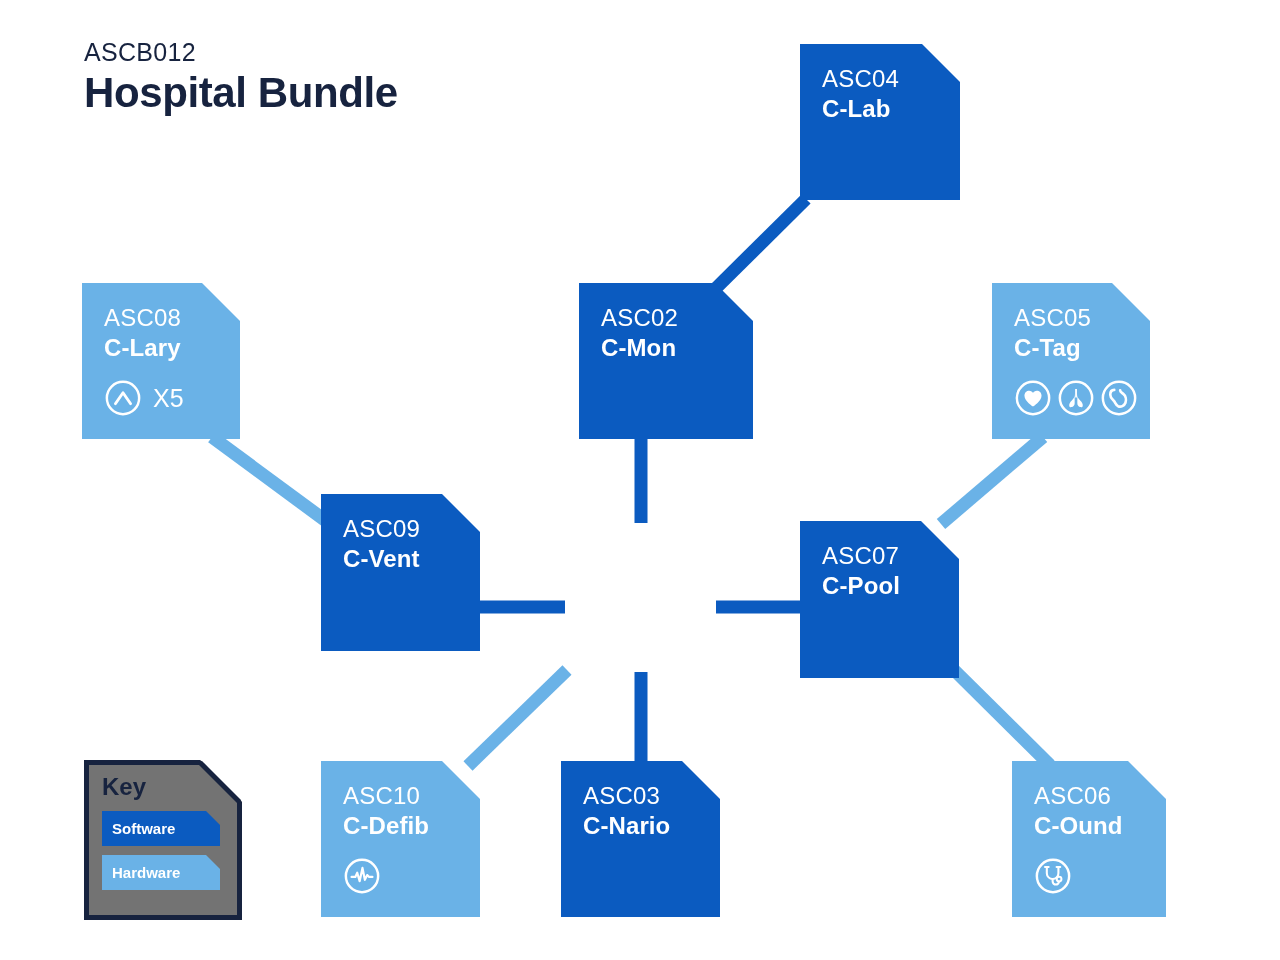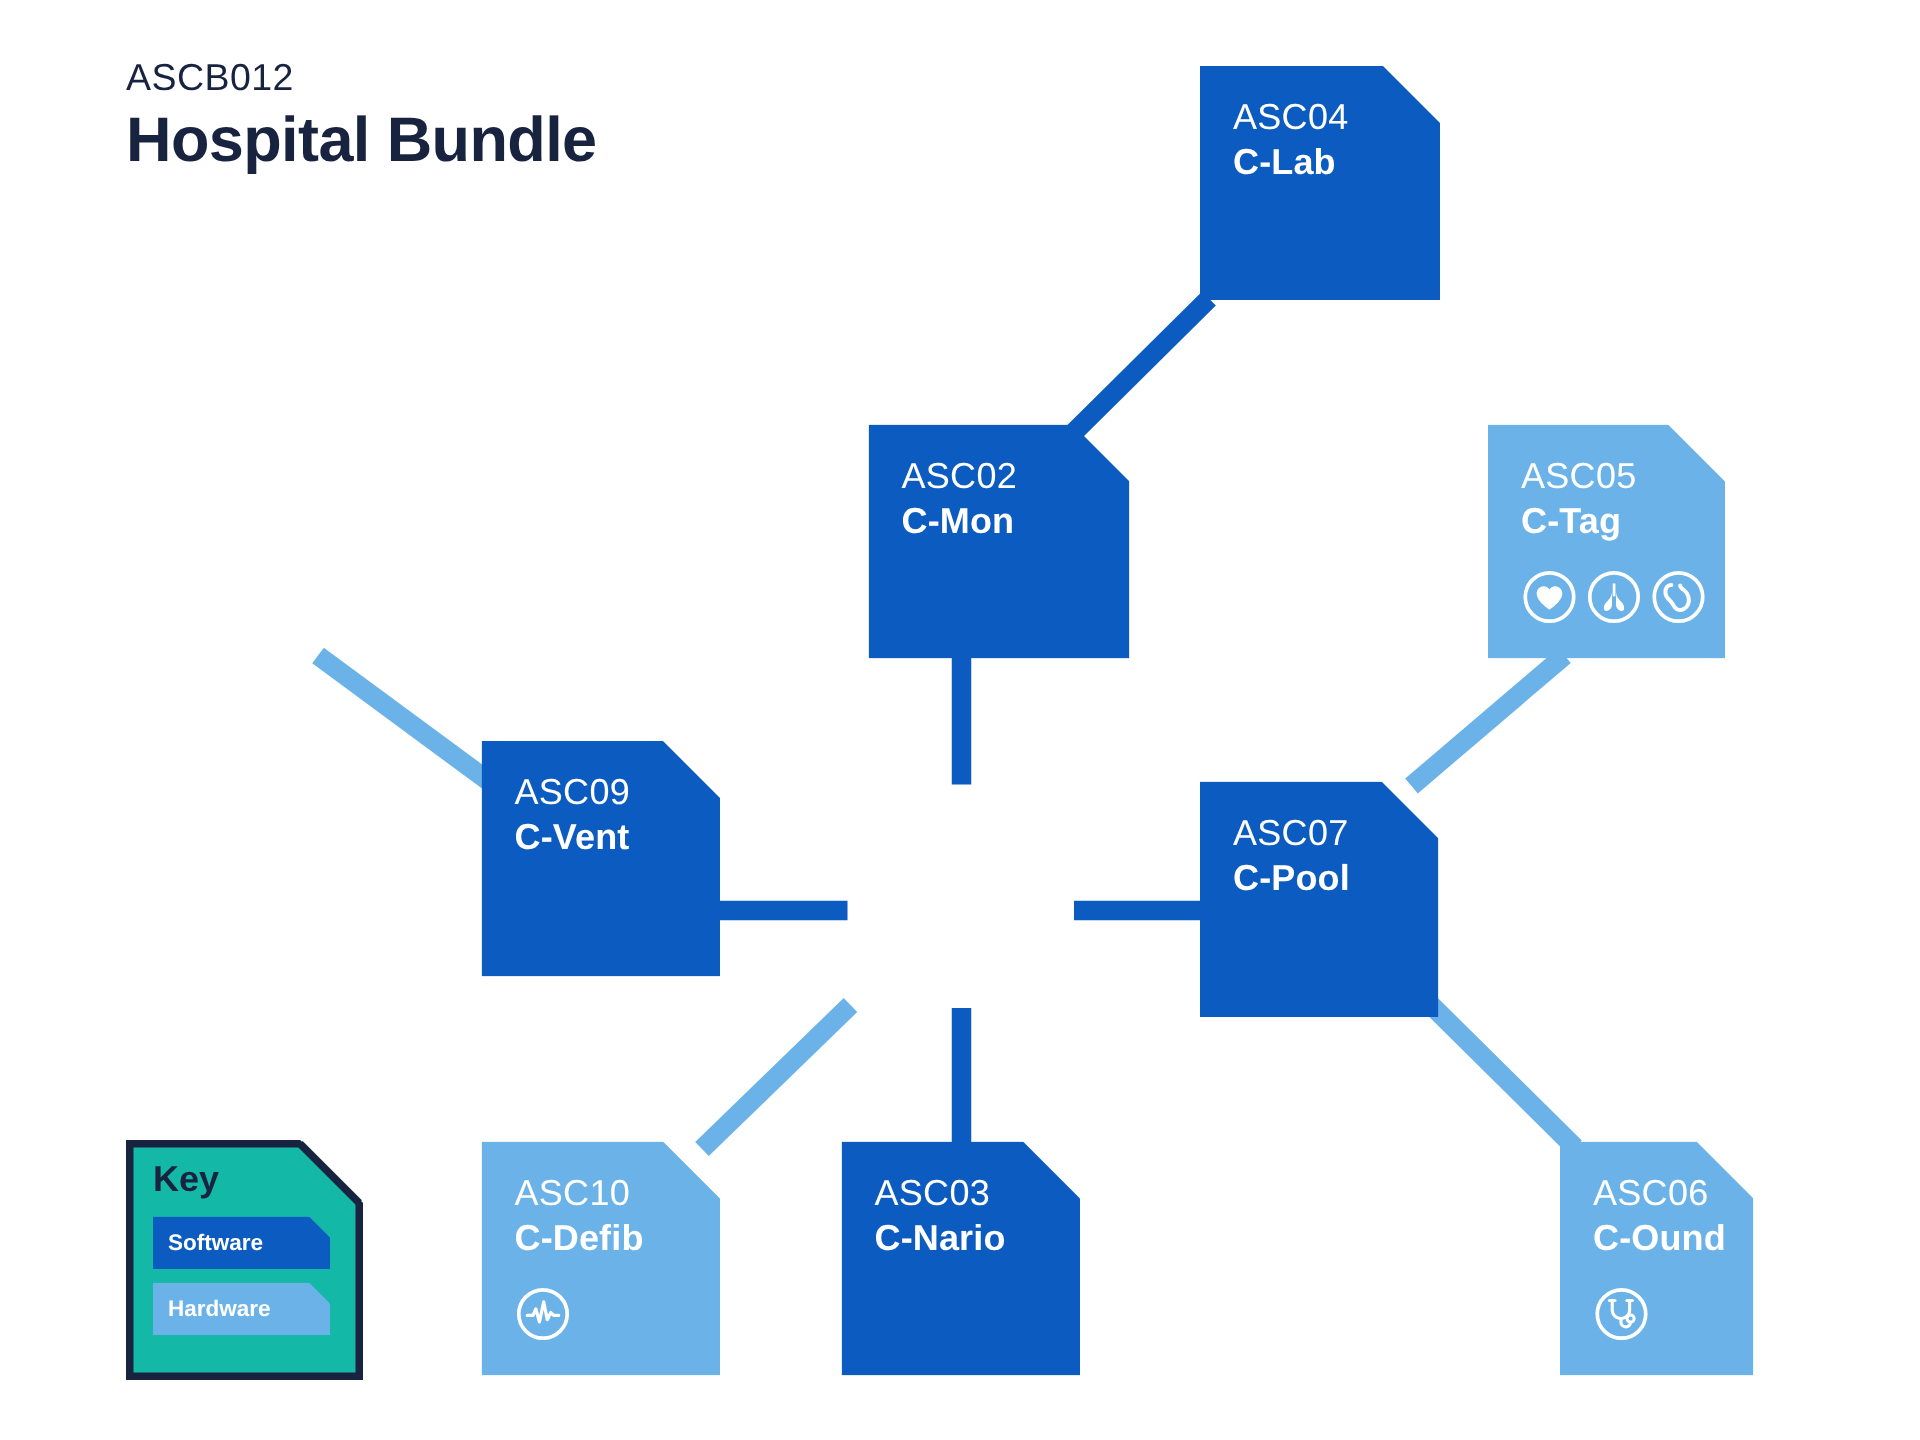--- a/index.html
+++ b/index.html
@@ -99,21 +99,21 @@
   }
 
   
   #key-box {
     position: absolute;
     left: 84px;
     top: 760px;
     width: 158px;
     height: 160px;
     box-sizing: border-box;
-    background: #14b8a6;
+    background: #737373;
     border: 5px solid #17233f;
     clip-path: polygon(0 0, calc(100% - 42px) 0, 100% 42px, 100% 100%, 0 100%);
     padding: 10px 0 0 13px;
   }
   
   #key-corner {
     position: absolute;
     left: 0; top: 0;
     width: 158px; height: 160px;
     pointer-events: none;
@@ -169,20 +169,31 @@
     <line x1="567" y1="670" x2="468" y2="766" stroke="#6ab2e7" stroke-width="13"></line>
 
     <line x1="641" y1="672" x2="641" y2="764" stroke="#0b5bc0" stroke-width="13"></line>
   </svg>
 
   <div class="node software" style="left:800px; top:44px; width:160px; height:156px;">
     <div class="node-code">ASC04</div>
     <div class="node-name">C-Lab</div>
   </div>
 
+  <div class="node hardware" style="left:82px; top:283px; width:158px; height:156px;">
+    <div class="node-code">ASC08</div>
+    <div class="node-name">C-Lary</div>
+    <div class="node-icons">
+      <svg class="icon-circle" viewBox="0 0 40 40">
+        <circle cx="20" cy="20" r="17" fill="none" stroke="#ffffff" stroke-width="2.6"></circle>
+        <path d="M12 26 L20 14.5 L28 26" fill="none" stroke="#ffffff" stroke-width="3" stroke-linecap="round" stroke-linejoin="round"></path>
+      </svg>
+      <span class="icon-mult">X5</span>
+    </div>
+  </div>
 
   <div class="node software" style="left:579px; top:283px; width:174px; height:156px;">
     <div class="node-code">ASC02</div>
     <div class="node-name">C-Mon</div>
   </div>
 
   <div class="node hardware" style="left:992px; top:283px; width:158px; height:156px;">
     <div class="node-code">ASC05</div>
     <div class="node-name">C-Tag</div>
     <div class="node-icons">
@@ -228,21 +239,21 @@
         <path d="M9 21 L13 21 L15 16.5 L17.5 25.5 L20.5 11.5 L23 24 L25.5 19 L27.5 21 L31 21" fill="none" stroke="#ffffff" stroke-width="2.3" stroke-linecap="round" stroke-linejoin="round"></path>
       </svg>
     </div>
   </div>
 
   <div class="node software" style="left:561px; top:761px; width:159px; height:156px;">
     <div class="node-code">ASC03</div>
     <div class="node-name">C-Nario</div>
   </div>
 
-  <div class="node hardware" style="left:1040px; top:761px; width:129px; height:156px;">
+  <div class="node hardware" style="left:1012px; top:761px; width:154px; height:156px;">
     <div class="node-code">ASC06</div>
     <div class="node-name">C-Ound</div>
     <div class="node-icons">
       <svg class="icon-circle" viewBox="0 0 40 40">
         <circle cx="20" cy="20" r="17" fill="none" stroke="#ffffff" stroke-width="2.6"></circle>
         <path d="M13.5 10.5 L13.5 17 C13.5 20.6 16.4 23.2 19.6 23.2 C22.8 23.2 25.7 20.6 25.7 17 L25.7 10.5" fill="none" stroke="#ffffff" stroke-width="2.2" stroke-linecap="round"></path>
         <path d="M19.6 23.2 L19.6 25.6 C19.6 27.6 21.2 29 23 29 C24.8 29 26.3 27.6 26.3 25.8" fill="none" stroke="#ffffff" stroke-width="2.2" stroke-linecap="round"></path>
         <circle cx="26.4" cy="23.2" r="2.5" fill="none" stroke="#ffffff" stroke-width="2.1"></circle>
         <line x1="11.6" y1="10.5" x2="15.4" y2="10.5" stroke="#ffffff" stroke-width="2.2" stroke-linecap="round"></line>
         <line x1="23.8" y1="10.5" x2="27.6" y2="10.5" stroke="#ffffff" stroke-width="2.2" stroke-linecap="round"></line>

